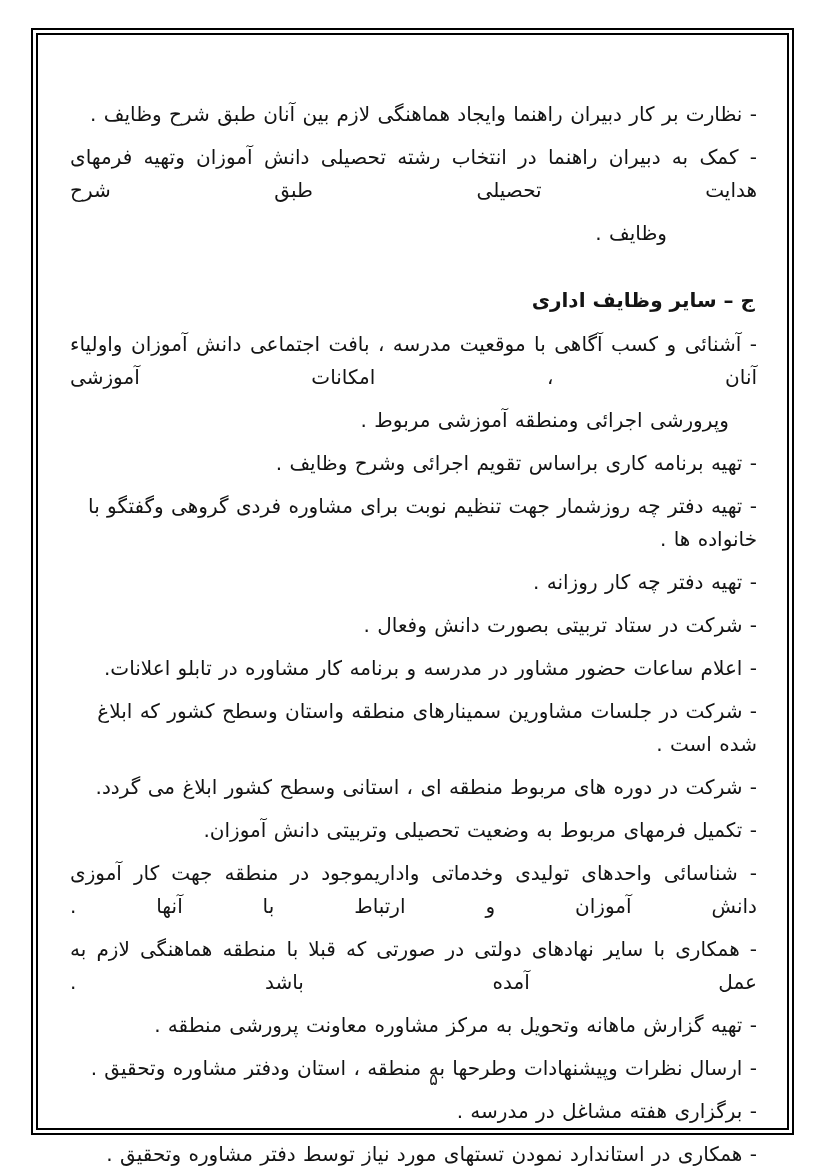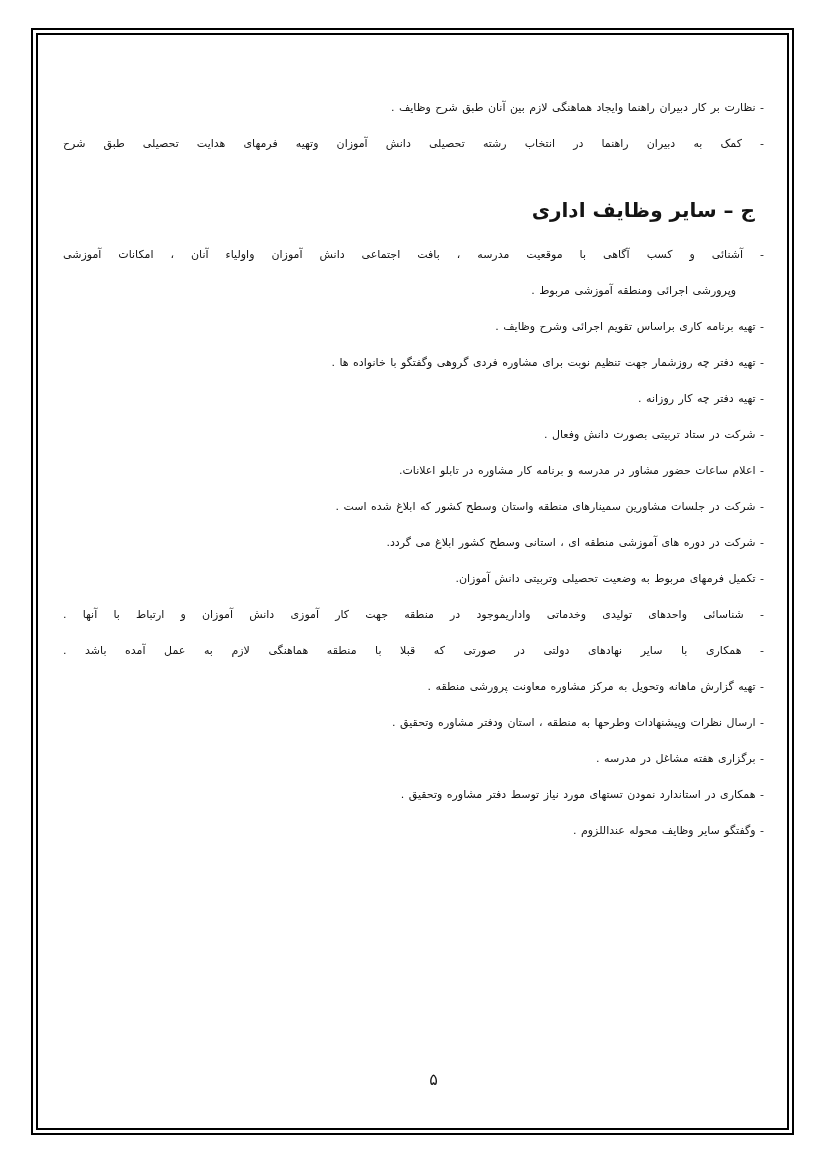--- a/index.html
+++ b/index.html
@@ -34,22 +34,22 @@
     box-sizing: border-box;
   }
   .content {
     position: absolute;
     left: 60px;
     right: 60px;
     top: 88px;
     direction: rtl;
   }
   .content p {
-    margin: 3px;
-    font-size: 11px;
+    margin: 10px;
+    font-size: 20px;
     line-height: 33px;
     word-spacing: 1px;
   }
   .align-right { text-align: right; }
   .fill {
     text-align: justify;
     text-align-last: justify;
   }
   .cont { text-align: right; }
   .ind-90 { padding-left: 0; }
@@ -85,36 +85,37 @@
   <div class="frame-outer">
     <div class="frame-inner"></div>
   </div>
 
   <div class="content">
 
     <p class="align-right">- نظارت بر کار دبیران راهنما وایجاد هماهنگی لازم بین آنان طبق شرح وظایف .</p>
 
     <div>
       <p class="fill">- کمک به دبیران راهنما در انتخاب رشته تحصیلی دانش آموزان وتهیه فرمهای هدایت تحصیلی طبق شرح</p>
+      <p class="cont ind-90">وظایف .</p>
     </div>
 
     <h2 class="heading">ج – سایر وظایف اداری</h2>
 
     <div>
       <p class="fill">- آشنائی و کسب آگاهی با موقعیت مدرسه ، بافت اجتماعی دانش آموزان واولیاء آنان ، امکانات آموزشی</p>
       <p class="cont ind-30">وپرورشی اجرائی ومنطقه آموزشی مربوط .</p>
     </div>
 
     <p class="align-right">- تهیه برنامه کاری براساس تقویم اجرائی وشرح وظایف .</p>
     <p class="align-right">- تهیه دفتر چه روزشمار جهت تنظیم نوبت برای مشاوره فردی گروهی وگفتگو با خانواده ها .</p>
     <p class="align-right">- تهیه دفتر چه کار روزانه .</p>
     <p class="align-right">- شرکت در ستاد تربیتی بصورت دانش وفعال .</p>
     <p class="align-right">- اعلام ساعات حضور مشاور در مدرسه و برنامه کار مشاوره در تابلو اعلانات.</p>
     <p class="align-right">- شرکت در جلسات مشاورین سمینارهای منطقه واستان وسطح کشور که ابلاغ شده است .</p>
-    <p class="align-right">- شرکت در دوره های آموزشی منطقه ای ، استانی وسطح کشور ابلاغ می گردد.</p>
+    <p class="align-right">- شرکت در دوره های مربوط منطقه ای ، استانی وسطح کشور ابلاغ می گردد.</p>
     <p class="align-right">- تکمیل فرمهای مربوط به وضعیت تحصیلی وتربیتی دانش آموزان.</p>
     <p class="fill">- شناسائی واحدهای تولیدی وخدماتی واداریموجود در منطقه جهت کار آموزی دانش آموزان و ارتباط با آنها .</p>
     <p class="fill">- همکاری با سایر نهادهای دولتی در صورتی که قبلا با منطقه هماهنگی لازم به عمل آمده باشد .</p>
     <p class="align-right">- تهیه گزارش ماهانه وتحویل به مرکز مشاوره معاونت پرورشی منطقه .</p>
     <p class="align-right">- ارسال نظرات وپیشنهادات وطرحها به منطقه ، استان ودفتر مشاوره وتحقیق .</p>
     <p class="align-right">- برگزاری هفته مشاغل در مدرسه .</p>
     <p class="align-right">- همکاری در استاندارد نمودن تستهای مورد نیاز توسط دفتر مشاوره وتحقیق .</p>
     <p class="align-right">- وگفتگو سایر وظایف محوله عنداللزوم .</p>
 
   </div>

